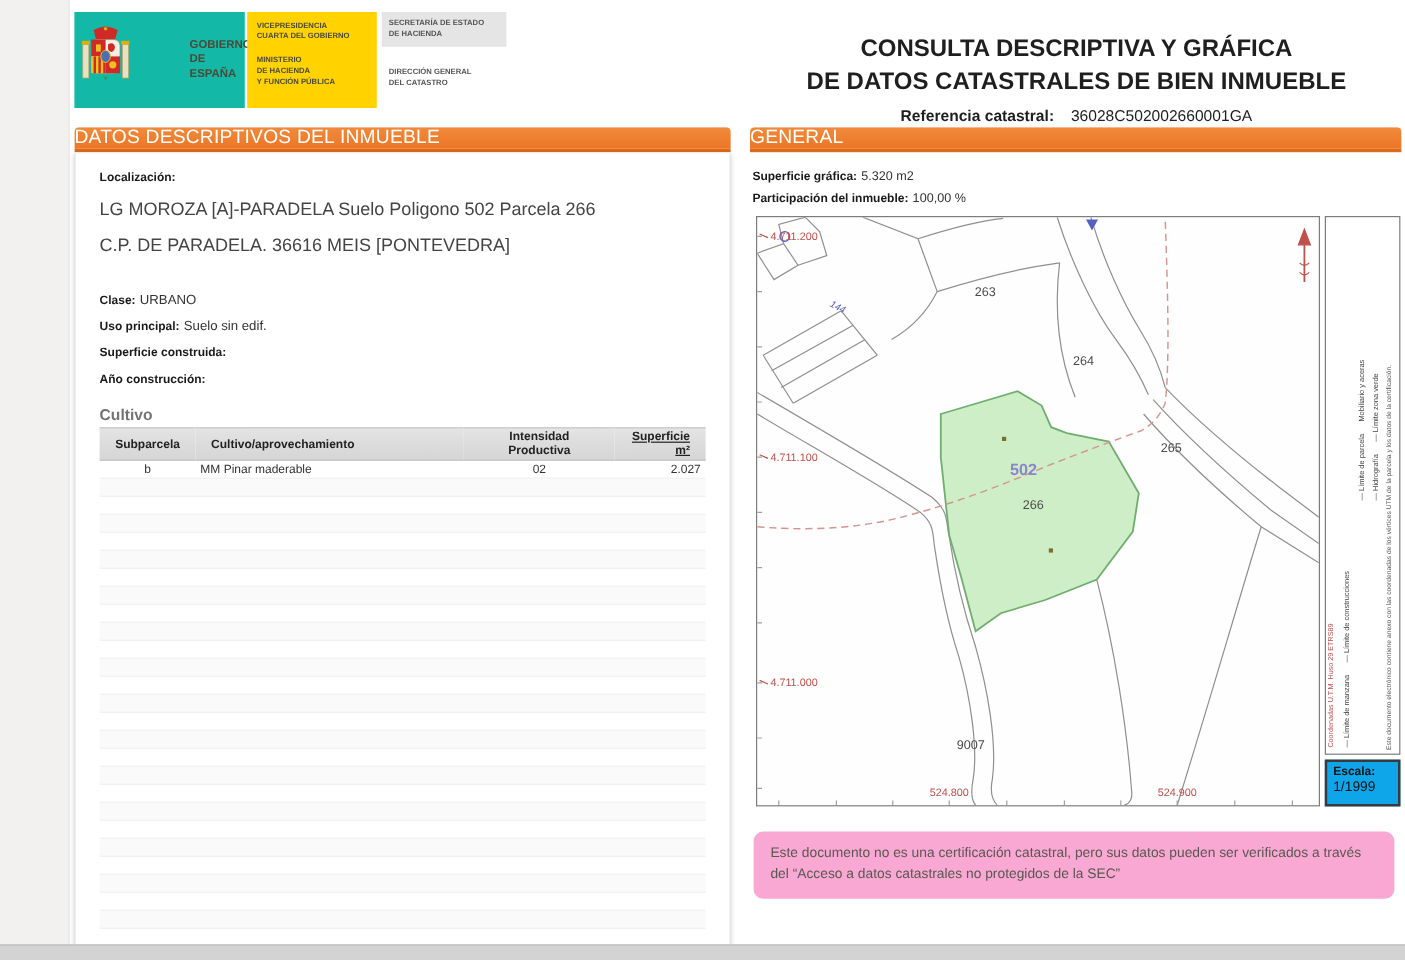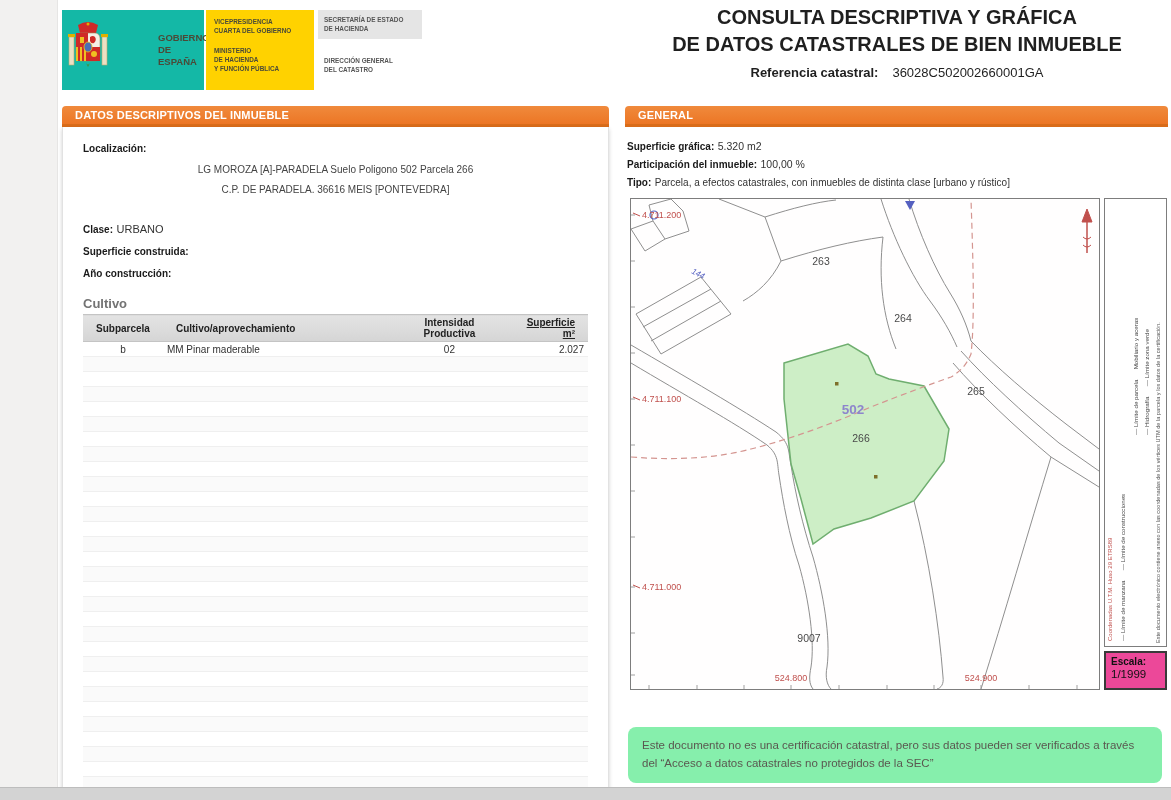--- a/index.html
+++ b/index.html
@@ -10,34 +10,34 @@
   
   .gov-logo{position:absolute;left:62px;top:10px;height:80px;display:flex;}
   .logo-box1{width:142px;background:#14b8a6;display:flex;align-items:center;padding:4px 6px;box-sizing:border-box;gap:44px;}
   .logo-box2{width:108px;background:#ffd200;margin-left:2px;padding:7px 8px;box-sizing:border-box;}
   .logo-col3{width:104px;margin-left:4px;}
   .gob-name{font-weight:bold;font-size:9.5px;line-height:1.25;color:#4a4a38;margin-left:6px;}
   .ministry-txt{font-weight:bold;font-size:6.4px;line-height:1.45;color:#4a4a38;}
   .ministry-gap{height:10px;}
   .secretaria-box{background:#e5e5e5;padding:5px 6px;font-weight:bold;font-size:6.4px;line-height:1.45;color:#555;}
   .direccion-box{padding:5px 6px;margin-top:12px;font-weight:bold;font-size:6.4px;line-height:1.45;color:#555;}
-  .doc-title{position:absolute;left:630px;top:4px;width:534px;text-align:center;}
+  .doc-title{position:absolute;left:630px;top:28px;width:534px;text-align:center;}
   .doc-title .t1{font-size:20px;font-weight:bold;color:#1f1f1f;line-height:1.35;}
   .ref-line{margin-top:7px;font-size:13px;color:#1f1f1f;}
   .ref-line .lab{font-weight:bold;margin-right:14px;}
 
   
   .panel-bar{height:18px;background:linear-gradient(#f08a3c,#ec7625);border-bottom:3px solid #d96c1a;border-radius:4px 4px 0 0;
-             color:#fff;font-weight:bold;font-size:11px;line-height:18px;padding-left:13px;letter-spacing:.2px;}
+             color:#fff;font-weight:normal;font-size:16px;line-height:18px;letter-spacing:.2px;}
   .left-panel{position:absolute;left:62px;top:106px;width:547px;}
   .left-card{background:#fff;border:1px solid #e2e2e2;border-top:none;border-radius:0 0 6px 6px;
              box-shadow:0 2px 4px rgba(0,0,0,.18);padding:16px 20px 14px 20px;min-height:585px;box-sizing:border-box;}
   .lbl{font-weight:bold;font-size:10px;color:#1a1a1a;}
   .val{font-size:11px;color:#333;}
-  .loc-lines{margin-top:6px;font-size:10px;color:#444;line-height:2.0;text-align:center;}
+  .loc-lines{margin-top:6px;font-size:15px;color:#444;line-height:2.0;}
   .field-row{margin-top:8px;font-size:12.5px;}
   .cultivo-h{font-weight:bold;font-size:13px;color:#737373;margin-top:16px;margin-bottom:3px;}
   table.cultivo{width:100%;border-collapse:collapse;font-size:10px;color:#333;}
   table.cultivo th{background:linear-gradient(#e3e3e3,#d5d5d5);border-top:1px solid #c4c4c4;border-bottom:1px solid #c4c4c4;
                    padding:2px 13px;font-size:10px;color:#222;}
   table.cultivo td{padding:1px 4px;height:12px;}
   table.cultivo tbody tr{border-bottom:1px solid #efefef;}
   table.cultivo tbody tr:nth-child(even){background:#fafafa;}
   .col-sub{width:13%;text-align:center;}
   .col-cul{width:46%;text-align:left;}
@@ -48,32 +48,32 @@
 
   .right-panel{position:absolute;left:625px;top:106px;width:543px;}
   .parcela-info{padding:8px 2px 0 2px;}
   .info-row{margin-top:4px;font-size:12.5px;}
   .info-row .val{font-size:10.5px;}
 
   
   .map-wrap{position:relative;margin-top:9px;margin-left:5px;width:538px;height:492px;}
   .map-area{position:absolute;left:0;top:0;width:470px;height:492px;border:1px solid #7d7d7d;background:#fffefe;box-sizing:border-box;}
   .legend-box{position:absolute;left:474px;top:0;width:63px;height:449px;border:1px solid #7d7d7d;background:#fff;box-sizing:border-box;overflow:hidden;}
-  .scale-box{position:absolute;left:474px;top:453px;width:63px;height:39px;border:2px solid #3a3a3a;background:#ec4899;box-sizing:border-box;padding:3px 5px;}
+  .scale-box{position:absolute;left:474px;top:453px;width:63px;height:39px;border:2px solid #3a3a3a;background:#0ea5e9;box-sizing:border-box;padding:3px 5px;}
   .scale-box .sl{font-weight:bold;font-size:10px;color:#111;}
   .scale-box .sv{font-size:11.5px;color:#111;margin-top:1px;}
   .vtext{position:absolute;writing-mode:vertical-rl;transform:rotate(180deg);white-space:pre;color:#444;}
   .vA{left:2px;top:180px;height:262px;font-size:6px;color:#c0504d;}
   .vB{left:14px;top:150px;height:292px;font-size:6.2px;}
   .vC{left:27px;top:6px;height:230px;font-size:6.2px;}
   .vD{left:38px;top:6px;height:230px;font-size:6.2px;}
   .vE{left:50px;top:4px;height:440px;font-size:5.6px;color:#555;}
 
   
-  .disclaimer{margin-top:37px;margin-left:3px;width:534px;box-sizing:border-box;background:#86efac;border-radius:8px;
+  .disclaimer{margin-top:21px;margin-left:3px;width:534px;box-sizing:border-box;background:#f9a8d4;border-radius:8px;
               padding:10px 14px;font-size:11.5px;color:#5a5850;line-height:1.55;}
   .doc-date{margin-top:13px;width:537px;text-align:right;font-size:11.5px;color:#333;}
 </style>
 </head>
 <body>
 
 <div class="page-edge-left"></div>
 
 <div class="gov-logo">
   <div class="logo-box1">
@@ -143,20 +143,24 @@
     <div class="loc-lines">
       <div>LG MOROZA [A]-PARADELA  Suelo Poligono 502 Parcela 266</div>
       <div>C.P. DE PARADELA. 36616 MEIS [PONTEVEDRA]</div>
     </div>
     <div style="height:14px;"></div>
     <div class="field-row">
       <span class="lbl">Clase:</span>
       <span class="val">URBANO</span>
     </div>
     <div class="field-row">
+      <span class="lbl">Uso principal:</span>
+      <span class="val">Suelo sin edif.</span>
+    </div>
+    <div class="field-row">
       <span class="lbl">Superficie construida:</span>
       <span class="val"></span>
     </div>
     <div class="field-row">
       <span class="lbl">Año construcción:</span>
       <span class="val"></span>
     </div>
     <div class="cultivo-h">Cultivo</div>
     <table class="cultivo">
       <thead>
@@ -356,24 +360,20 @@
 <div class="right-panel">
   <div class="panel-bar">GENERAL</div>
   <div class="parcela-info">
     <div class="info-row">
       <span class="lbl">Superficie gráfica:</span>
       <span class="val">5.320 m2</span>
     </div>
     <div class="info-row">
       <span class="lbl">Participación del inmueble:</span>
       <span class="val">100,00 %</span>
-    </div>
-    <div class="info-row">
-      <span class="lbl">Tipo:</span>
-      <span class="val" style="font-size:10px;">Parcela, a efectos catastrales, con inmuebles de distinta clase [urbano y rústico]</span>
     </div>
   </div>
 
   <div class="map-wrap">
     <div class="map-area">
       <svg width="468" height="490" viewBox="0 0 468 490">
 
         <g stroke="#8f8f8f" stroke-width="1" fill="none">
           <path d="M0 30 L22 22 L34 40 L14 52 Z"></path>
           <path d="M22 22 L18 6 L40 0"></path>

